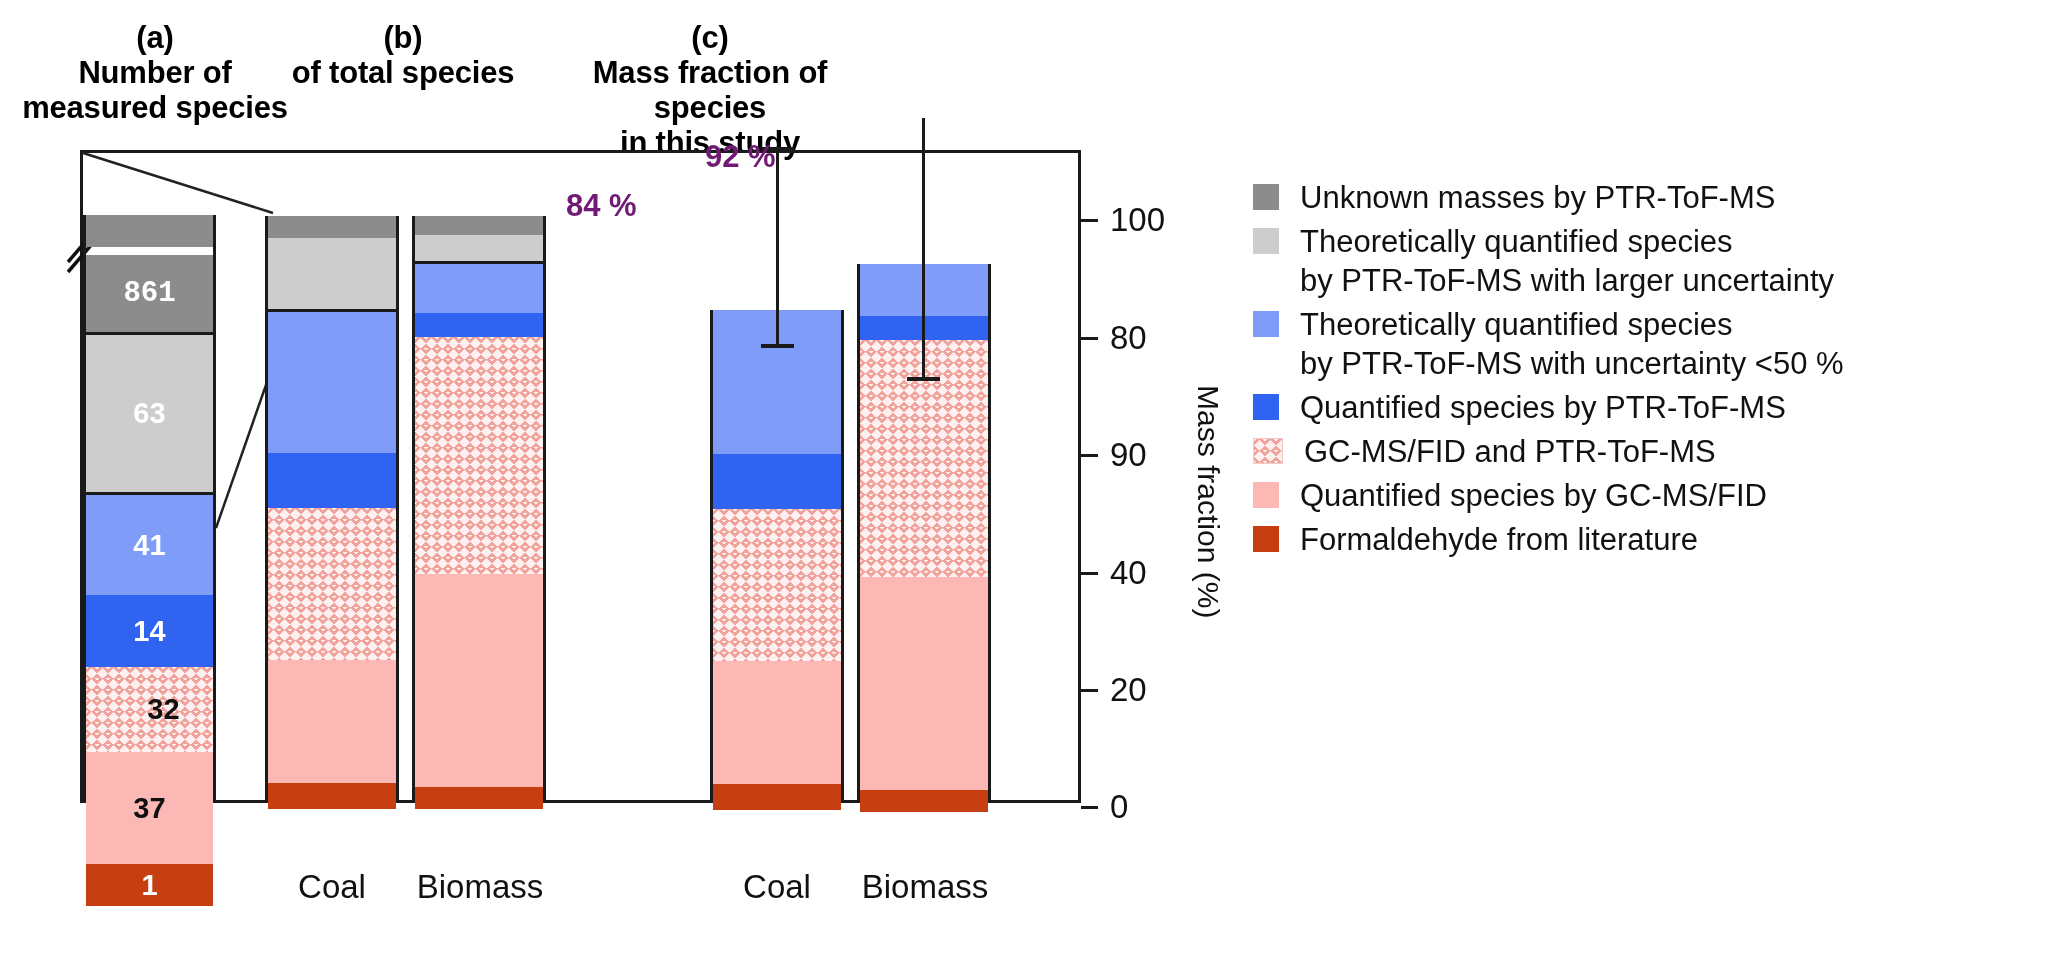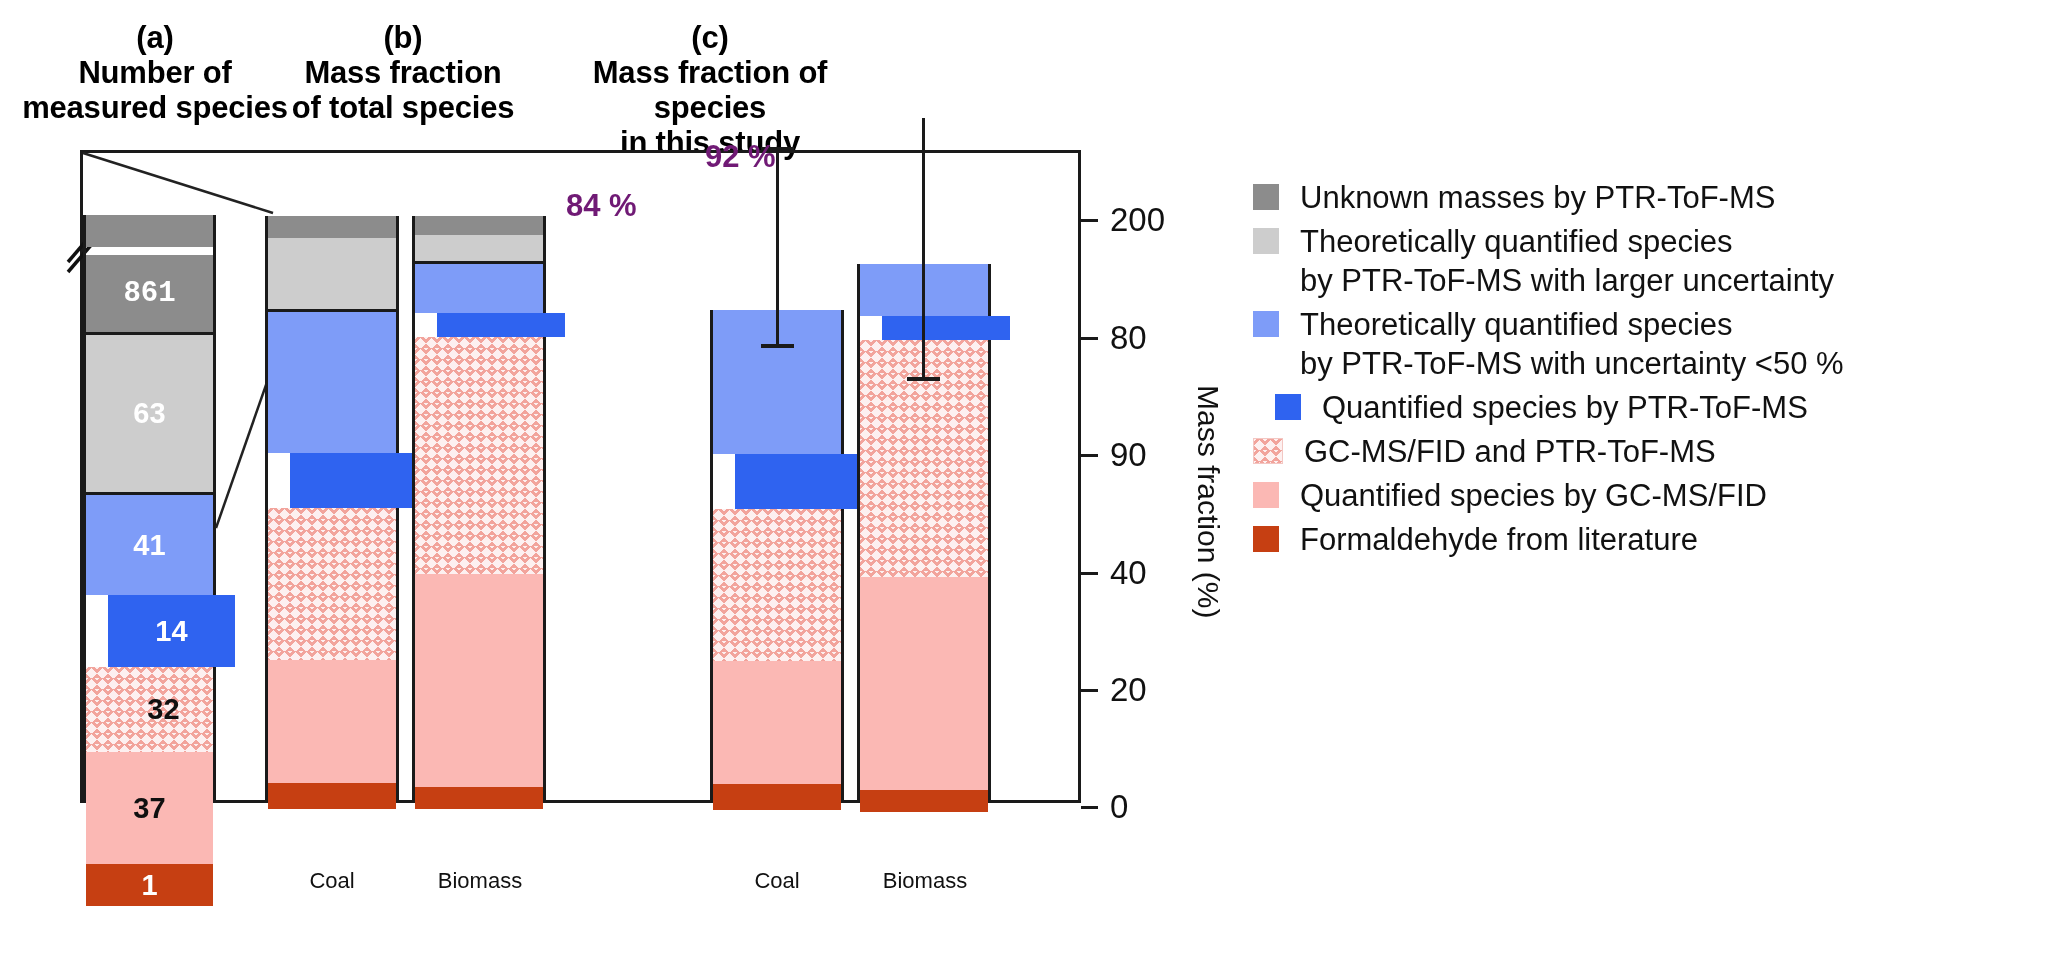--- a/index.html
+++ b/index.html
@@ -23,21 +23,21 @@
     border:3px solid #1a1a1a;box-sizing:border-box;background:transparent;
   }
   .seg{position:absolute;left:0;width:100%;box-sizing:border-box;
        display:flex;align-items:center;justify-content:center;}
   .seg .val{font-weight:bold;font-size:29px;line-height:1;}
   .barbox{position:absolute;box-sizing:border-box;border:3px solid #1a1a1a;}
 
   .c-unknown{background:#8c8c8c;font-family:Liberation Mono, monospace;}
   .c-theo-large{background:#cdcdcd;text-align:right;}
   .c-theo-50{background:#7e9cf8;}
-  .c-quant-ptr{background:#2f63f0;margin-left:22px;}
+  .c-quant-ptr{background:#2f63f0;}
   .c-both{
     background-color:#fdf0f0;
     background-image:
       repeating-linear-gradient(45deg, #f2a49c 0 3px, rgba(0,0,0,0) 3px 11px),
       repeating-linear-gradient(-45deg, #f2a49c 0 3px, rgba(0,0,0,0) 3px 11px);
     background-size:11px 11px;
     padding-left:28px;
   }
   .c-gc{background:#fbb8b4;}
   .c-form{background:#c63f12;}
@@ -47,21 +47,21 @@
 
   
   .tick{position:absolute;width:17px;height:3px;background:#1a1a1a;}
   .ticklabel{position:absolute;font-size:33px;color:#111;line-height:1;}
   #ylabel{
     position:absolute;font-size:30px;color:#111;white-space:nowrap;
     transform-origin:0 0;transform:rotate(90deg);
   }
 
   
-  .catlabel{position:absolute;font-size:22px;color:#111;text-align:center;line-height:1;}
+  .catlabel{position:absolute;font-size:33px;color:#111;text-align:center;line-height:1;}
 
   
   .pctlabel{position:absolute;font-weight:bold;font-size:31px;color:#701a75;line-height:1;white-space:nowrap;}
   .errbar{position:absolute;background:#1a1a1a;}
 
   
   #legend{position:absolute;left:1253px;top:178px;width:800px;}
   .legrow{display:flex;align-items:flex-start;margin-bottom:5px;}
   .swatch{width:26px;height:26px;flex:0 0 26px;margin-top:6px;margin-right:21px;box-sizing:border-box;}
   .legtext{font-size:31px;color:#111;line-height:39px;}
@@ -75,21 +75,20 @@
 <div id="fig">
 
   <div class="ptitle" style="left:20px;top:20px;width:270px;">
     <span class="lbl">(a)</span>
     <span class="lbl">Number of</span>
     <span class="lbl">measured species</span>
   </div>
 
   <div class="ptitle" style="left:283px;top:20px;width:240px;">
     <span class="lbl">(b)</span>
-    <span class="lbl">Mass fraction</span>
     <span class="lbl">of total species</span>
   </div>
 
   <div class="ptitle" style="left:535px;top:20px;width:350px;">
     <span class="lbl">(c)</span>
     <span class="lbl">Mass fraction of species</span>
     <span class="lbl">in this study</span>
   </div>
 
   <div id="frame"></div>
@@ -182,21 +181,21 @@
   <div class="pctlabel" style="left:566px;top:190px;">84 %</div>
   <div class="pctlabel" style="left:705px;top:141px;">92 %</div>
 
   <div class="tick" style="left:1081px;top:219px;"></div>
   <div class="tick" style="left:1081px;top:337px;"></div>
   <div class="tick" style="left:1081px;top:454px;"></div>
   <div class="tick" style="left:1081px;top:572px;"></div>
   <div class="tick" style="left:1081px;top:689px;"></div>
   <div class="tick" style="left:1081px;top:806px;"></div>
 
-  <div class="ticklabel" style="left:1110px;top:203px;">200</div>
+  <div class="ticklabel" style="left:1110px;top:203px;">100</div>
   <div class="ticklabel" style="left:1110px;top:321px;">80</div>
   <div class="ticklabel" style="left:1110px;top:438px;">90</div>
   <div class="ticklabel" style="left:1110px;top:556px;">40</div>
   <div class="ticklabel" style="left:1110px;top:673px;">20</div>
   <div class="ticklabel" style="left:1110px;top:790px;">0</div>
 
   <div id="ylabel" style="left:1225px;top:385px;">Mass fraction (%)</div>
 
   <div class="catlabel" style="left:262px;top:870px;width:140px;">Coal</div>
   <div class="catlabel" style="left:405px;top:870px;width:150px;">Biomass</div>

